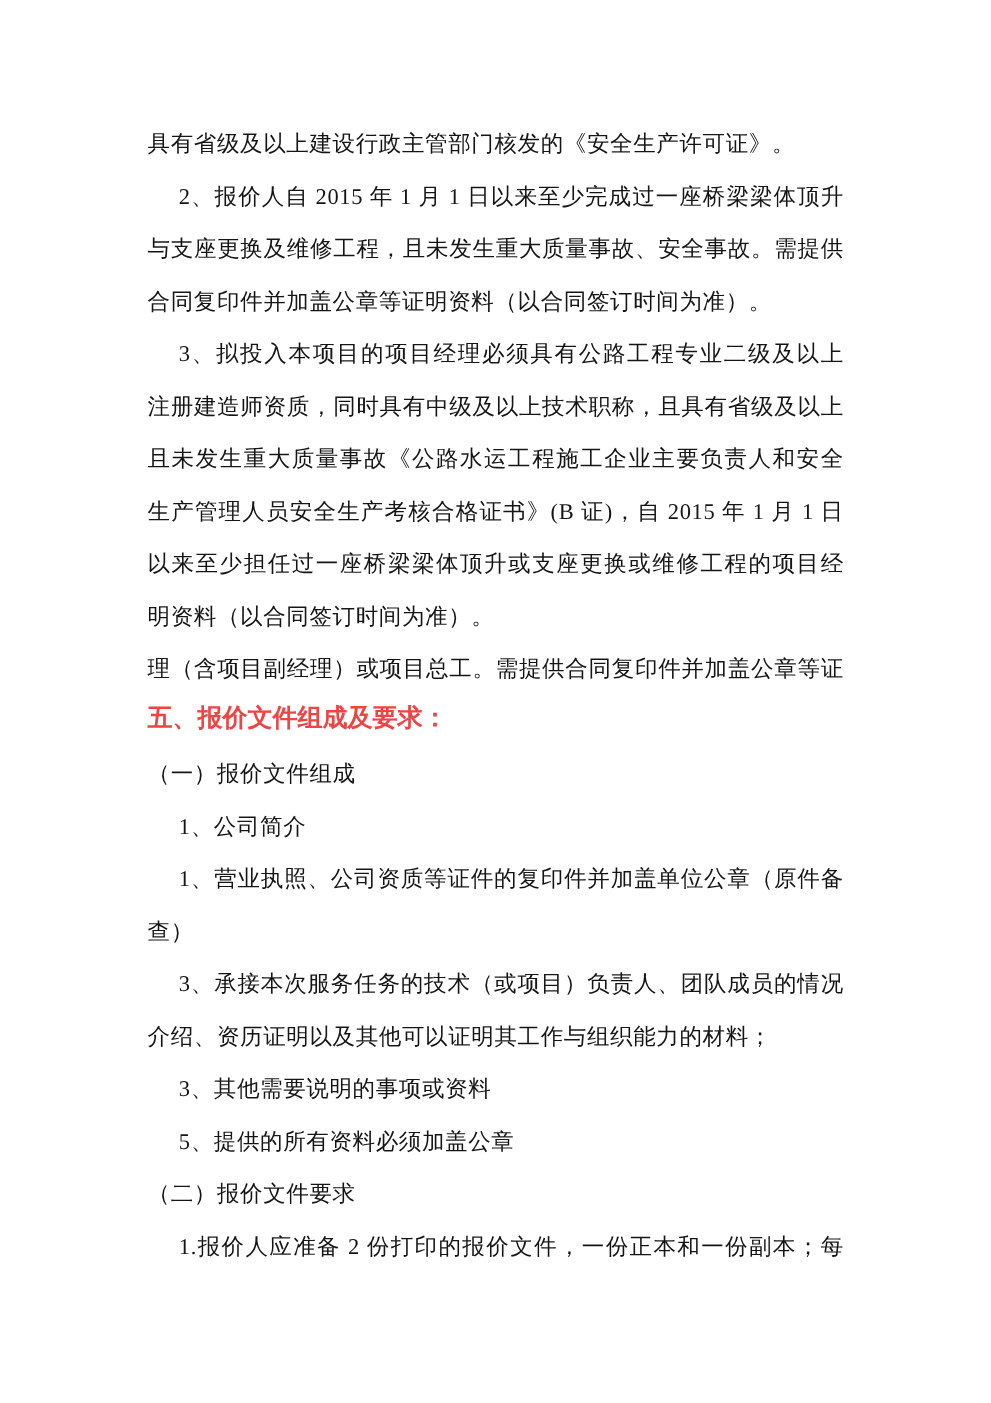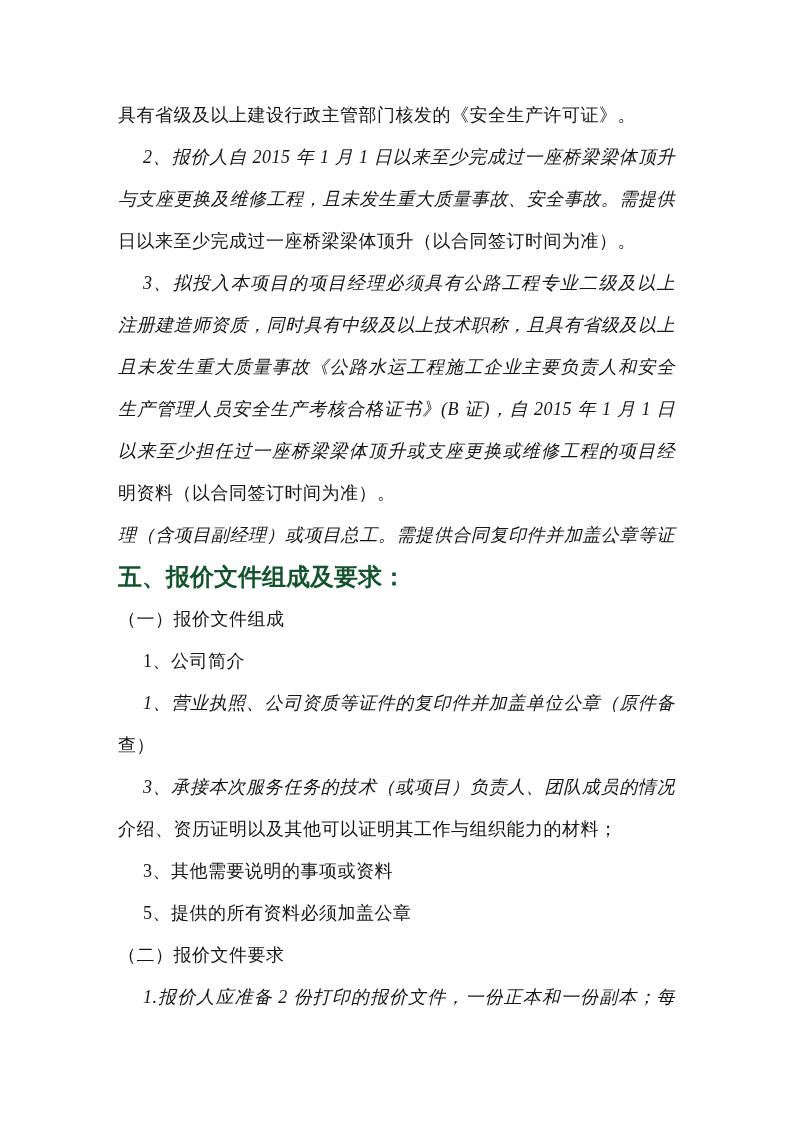--- a/index.html
+++ b/index.html
@@ -30,44 +30,43 @@
     font-size: 18px;
     line-height: 42px;
     text-align: left;
     white-space: nowrap;
     letter-spacing: 0.5px;
   }
   .ln.just {
     white-space: normal;
     text-align: justify;
     text-align-last: justify;
-    font-style: italic;
     -moz-text-align-last: justify;
   }
   .ln.ind {
     text-indent: 25px;
   }
   .ln.hd {
-    font-family: Liberation Serif, serif;
+    font-family: Liberation Mono, monospace;
     font-weight: bold;
-    font-size: 24px;
+    font-size: 20px;
     line-height: 42px;
     letter-spacing: 0;
-    color: #14532d;
+    color: #ef4444;
   }
 </style>
 </head>
 <body>
 
 <div class="page">
   <div class="content">
     <div class="ln">具有省级及以上建设行政主管部门核发的《安全生产许可证》。</div>
     <div class="ln ind just">2、报价人自 2015 年 1 月 1 日以来至少完成过一座桥梁梁体顶升</div>
     <div class="ln just">与支座更换及维修工程，且未发生重大质量事故、安全事故。需提供</div>
-    <div class="ln">日以来至少完成过一座桥梁梁体顶升（以合同签订时间为准）。</div>
+    <div class="ln">合同复印件并加盖公章等证明资料（以合同签订时间为准）。</div>
     <div class="ln ind just">3、拟投入本项目的项目经理必须具有公路工程专业二级及以上</div>
     <div class="ln just">注册建造师资质，同时具有中级及以上技术职称，且具有省级及以上</div>
     <div class="ln just">且未发生重大质量事故《公路水运工程施工企业主要负责人和安全</div>
     <div class="ln just">生产管理人员安全生产考核合格证书》(B 证)，自 2015 年 1 月 1 日</div>
     <div class="ln just">以来至少担任过一座桥梁梁体顶升或支座更换或维修工程的项目经</div>
     <div class="ln">明资料（以合同签订时间为准）。</div>
     <div class="ln just">理（含项目副经理）或项目总工。需提供合同复印件并加盖公章等证</div>
     <div class="ln hd">五、报价文件组成及要求：</div>
     <div class="ln">（一）报价文件组成</div>
     <div class="ln ind">1、公司简介</div>

